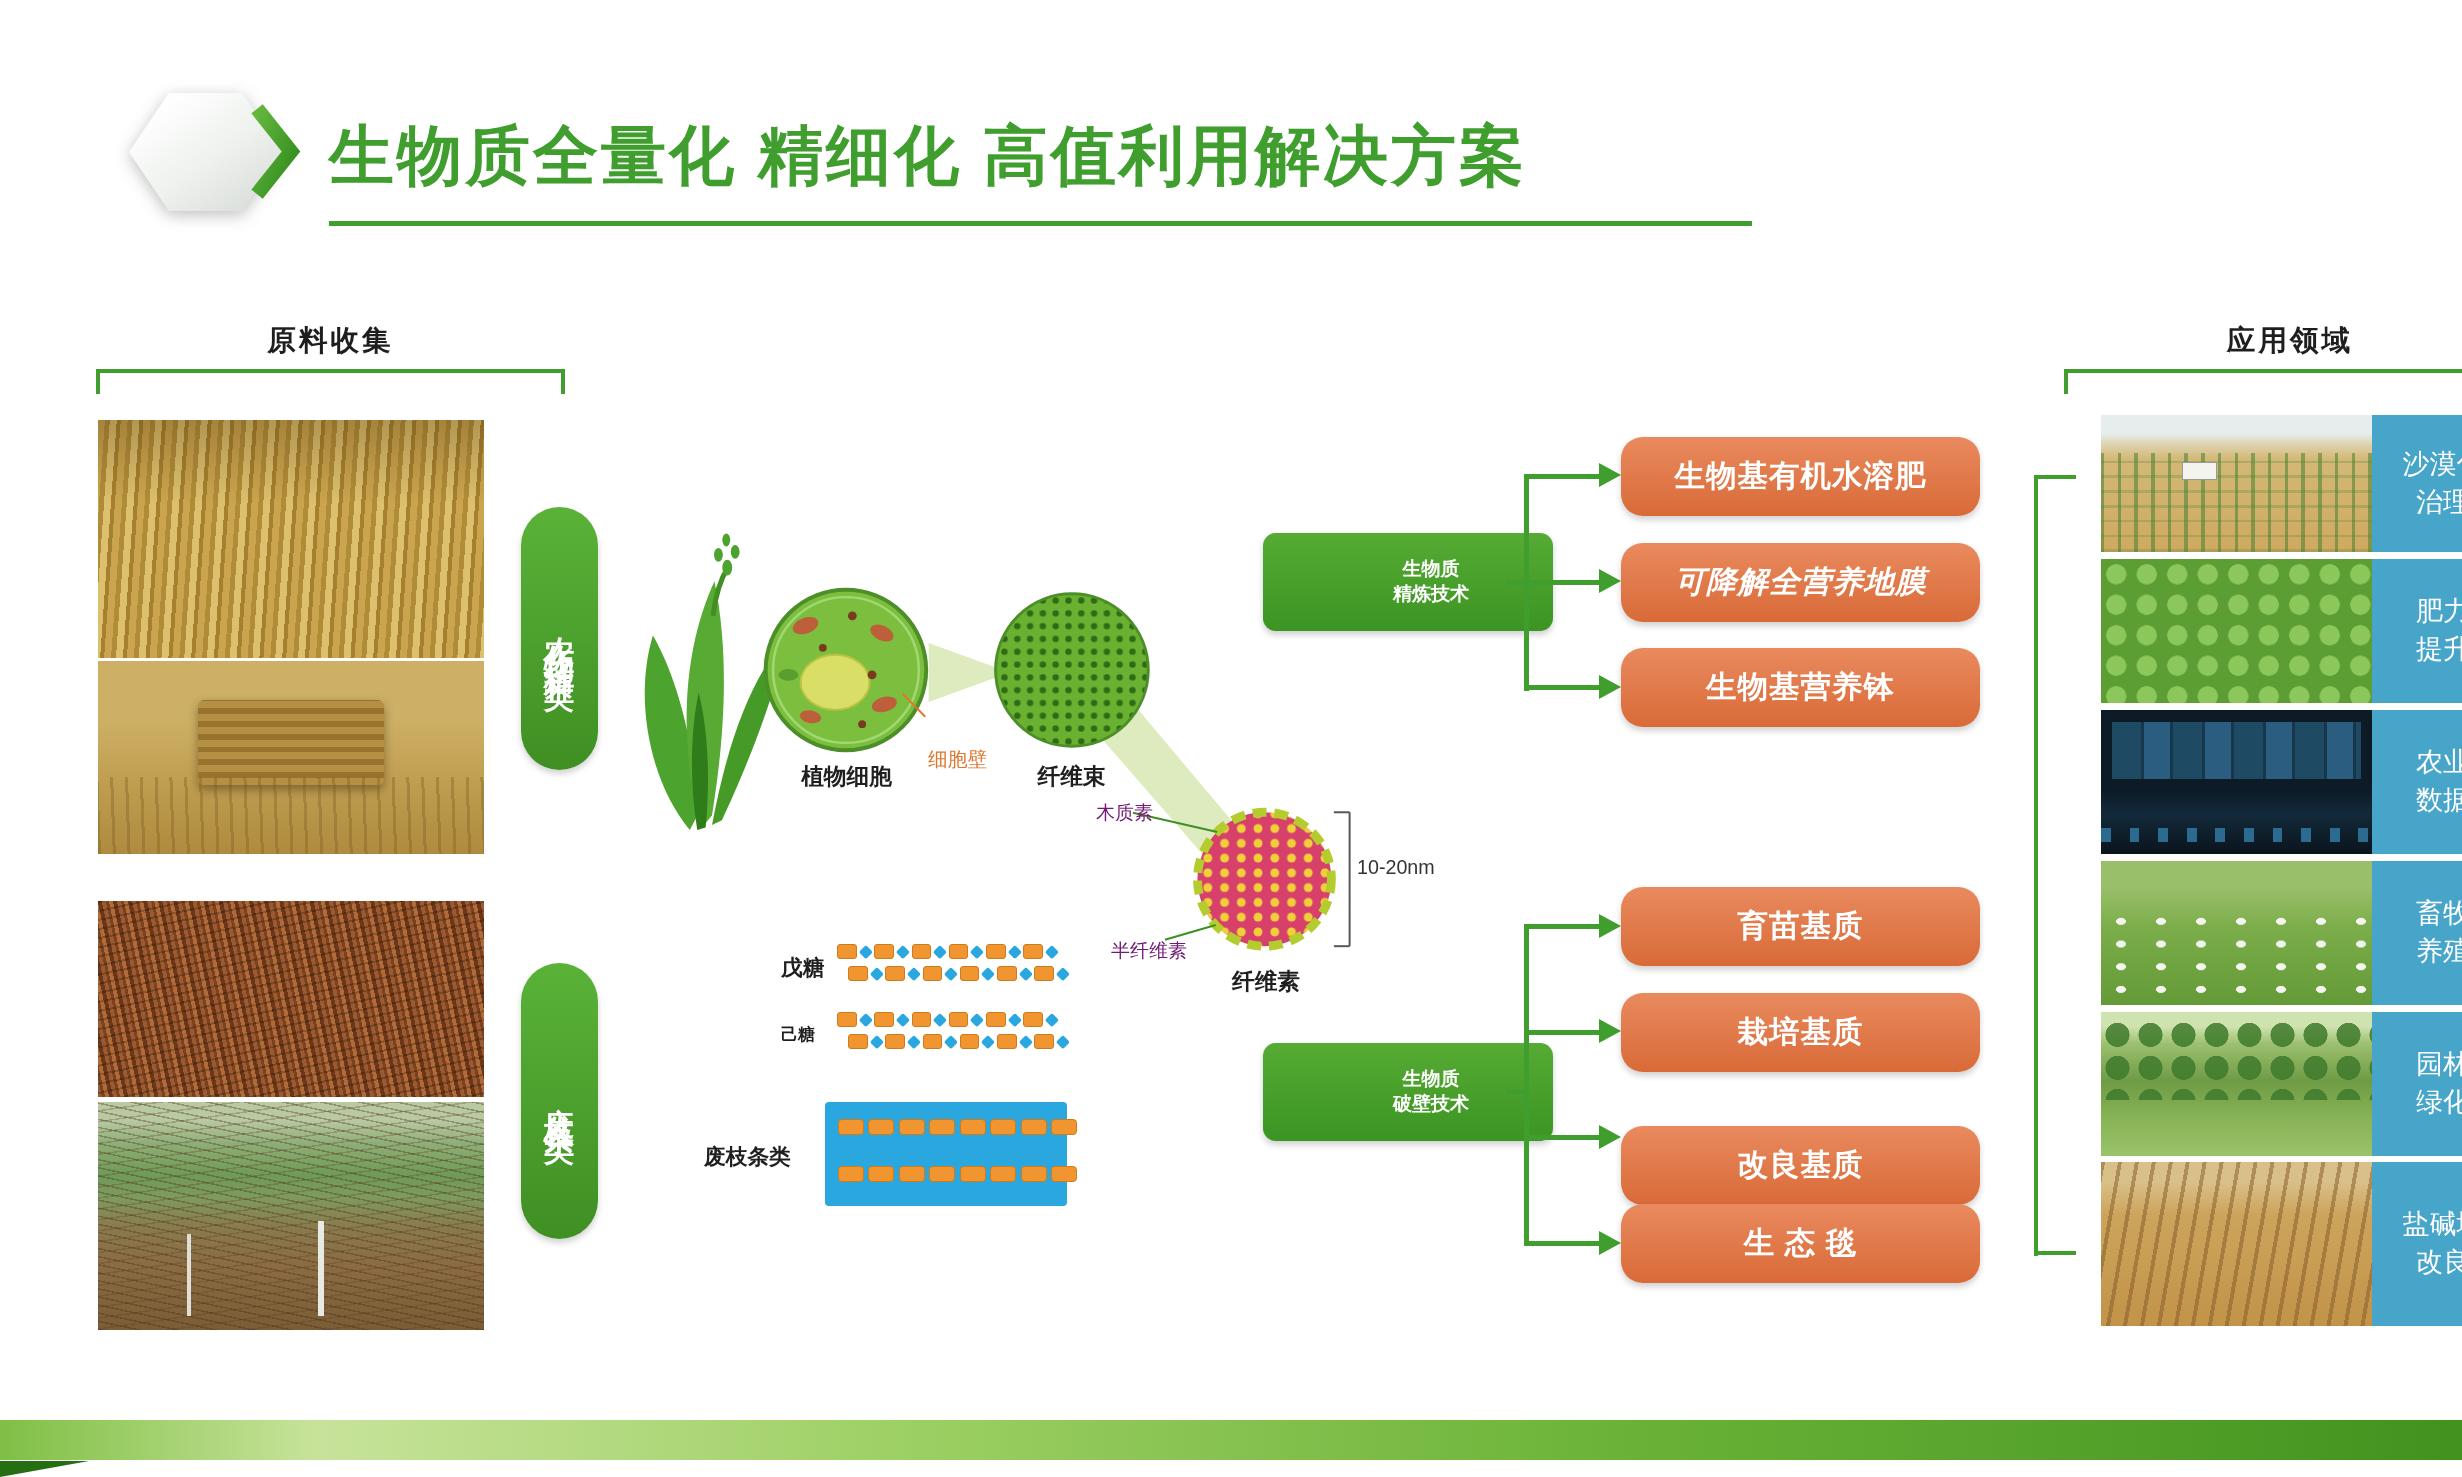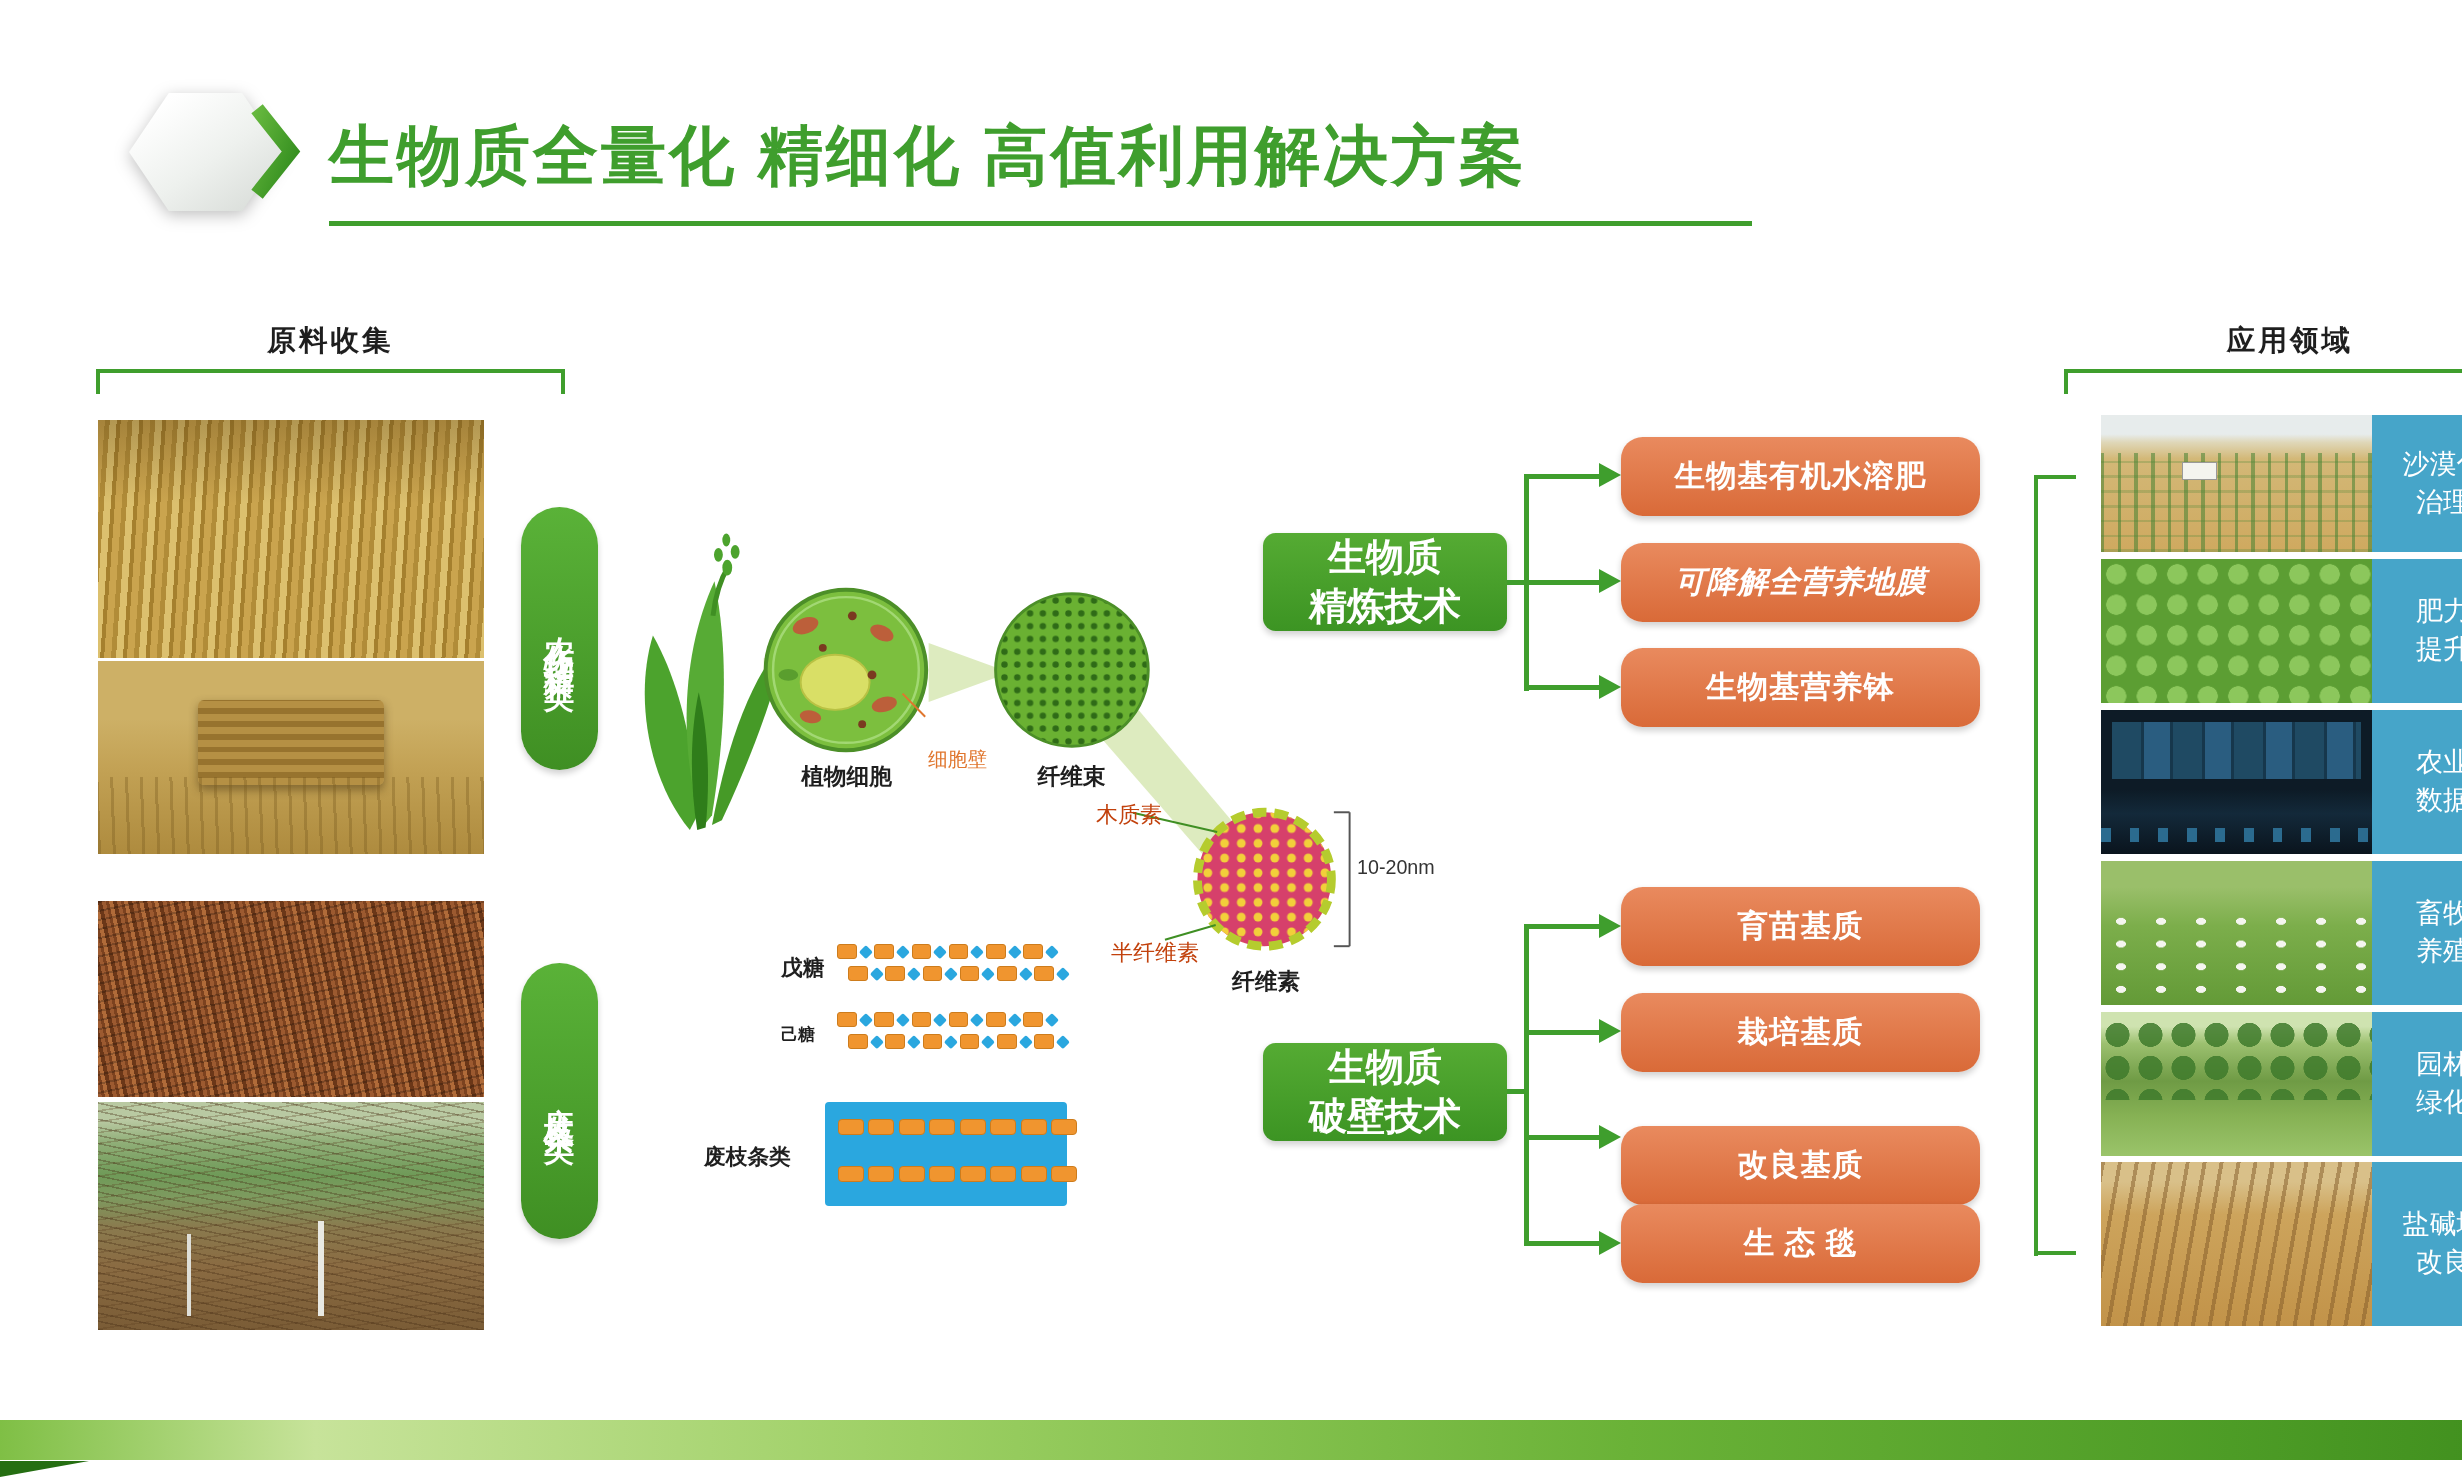--- a/index.html
+++ b/index.html
@@ -39,39 +39,39 @@
   .ph-orchard .post{position:absolute;left:57%;top:52%;width:1.6%;height:42%;background:#e9e9e3;}
   .ph-orchard .post2{position:absolute;left:23%;top:58%;width:1.2%;height:36%;background:#dfdfd8;}
 
   
   .cat{position:absolute;left:521px;width:77px;border-radius:39px;
        background:linear-gradient(180deg,#5ab238,#3f8f23);display:flex;align-items:center;justify-content:center;
        box-shadow:0 3.9px 6.9px rgba(0,0,0,.18);}
   .cat span{writing-mode:vertical-rl;color:#fff;font-size:30.5px;font-weight:700;letter-spacing:8.9px;}
 
   
-  .dlabel{position:absolute;font-size:22px;color:#c2410c;white-space:nowrap;}
+  .dlabel{position:absolute;font-size:19px;color:#701a75;white-space:nowrap;}
   .dlabel-dark{position:absolute;font-size:22.7px;font-weight:700;color:#1f1f1f;white-space:nowrap;text-align:center;}
   .dlabel-orange{position:absolute;font-size:19.7px;color:#e0762e;white-space:nowrap;margin-top:36px;}
   .dlabel-dim{position:absolute;font-size:19.7px;color:#333;white-space:nowrap;}
 
   
   .chip-row{position:absolute;display:flex;align-items:center;gap:3.9px;height:14.8px;}
   .chip{display:inline-block;}
   .chip-orange{width:17.7px;height:12.8px;border-radius:3px;background:#f0952f;border:1px solid #cd7c1c;}
   .chip-blue{width:9.8px;height:9.8px;border-radius:2px;background:#2aa7df;transform:rotate(45deg);}
   .crystal-box{position:absolute;left:825px;top:1102px;width:242px;height:104px;background:#2aa7df;border-radius:3.9px;}
   .bead-row{position:absolute;display:flex;gap:4.9px;}
   .bead{width:23.6px;height:13.8px;border-radius:3.9px;background:#f0952f;border:1px solid #cd7c1c;}
 
   
   .tech{position:absolute;left:1263px;width:244px;height:98px;border-radius:12.8px;
-        background:linear-gradient(180deg,#55ab33,#3c9423);color:#fff;font-size:38px;font-weight:700;
+        background:linear-gradient(180deg,#55ab33,#3c9423);color:#fff;font-size:19px;font-weight:700;
         display:flex;align-items:center;justify-content:center;text-align:center;white-space:pre-line;line-height:1.3;
-        box-shadow:0 3.9px 6.9px rgba(0,0,0,.18);}
+        box-shadow:0 3.9px 6.9px rgba(0,0,0,.18);padding-left:46px;}
   .product{position:absolute;left:1621px;width:359px;height:79px;border-radius:21.7px;
         background:linear-gradient(180deg,#e98a5e,#d96a38);color:#fff;font-size:30.5px;font-weight:600;
         display:flex;align-items:center;justify-content:center;letter-spacing:1px;box-shadow:0 3.9px 6.9px rgba(0,0,0,.18);}
   .conn{position:absolute;background:#3f9e2d;}
   .arrow{position:absolute;width:0;height:0;border-top:12.8px solid transparent;border-bottom:12.8px solid transparent;
          border-left:22.7px solid #3f9e2d;}
 
   
   .app-row{position:absolute;left:2101px;width:414px;display:flex;}
   .app-photo{width:271px;height:100%;position:relative;overflow:hidden;}

